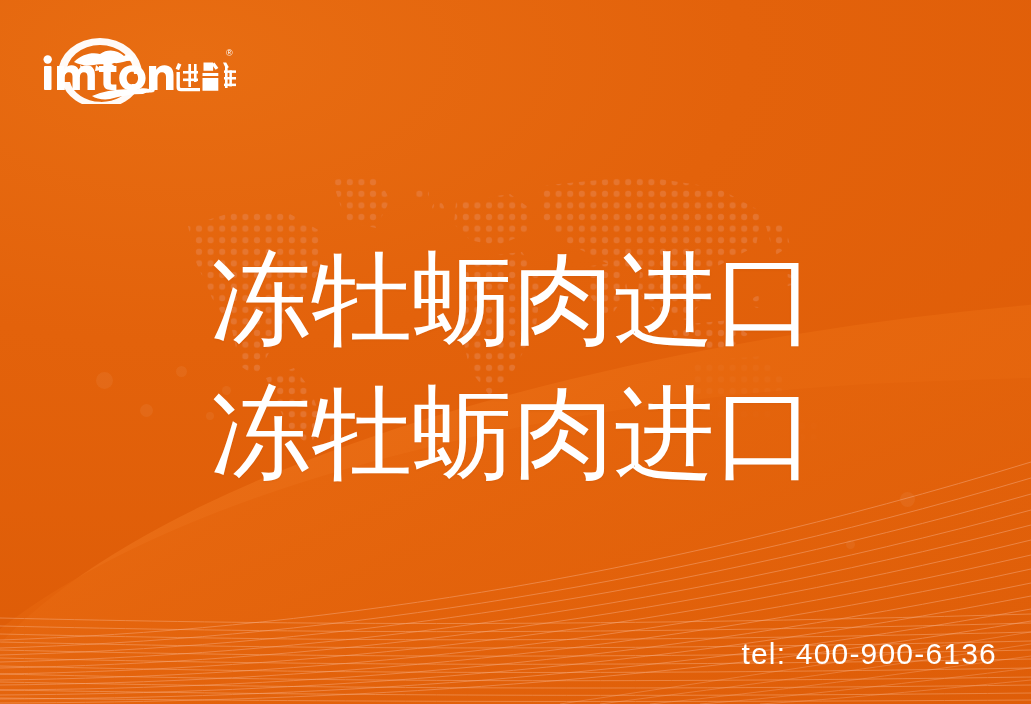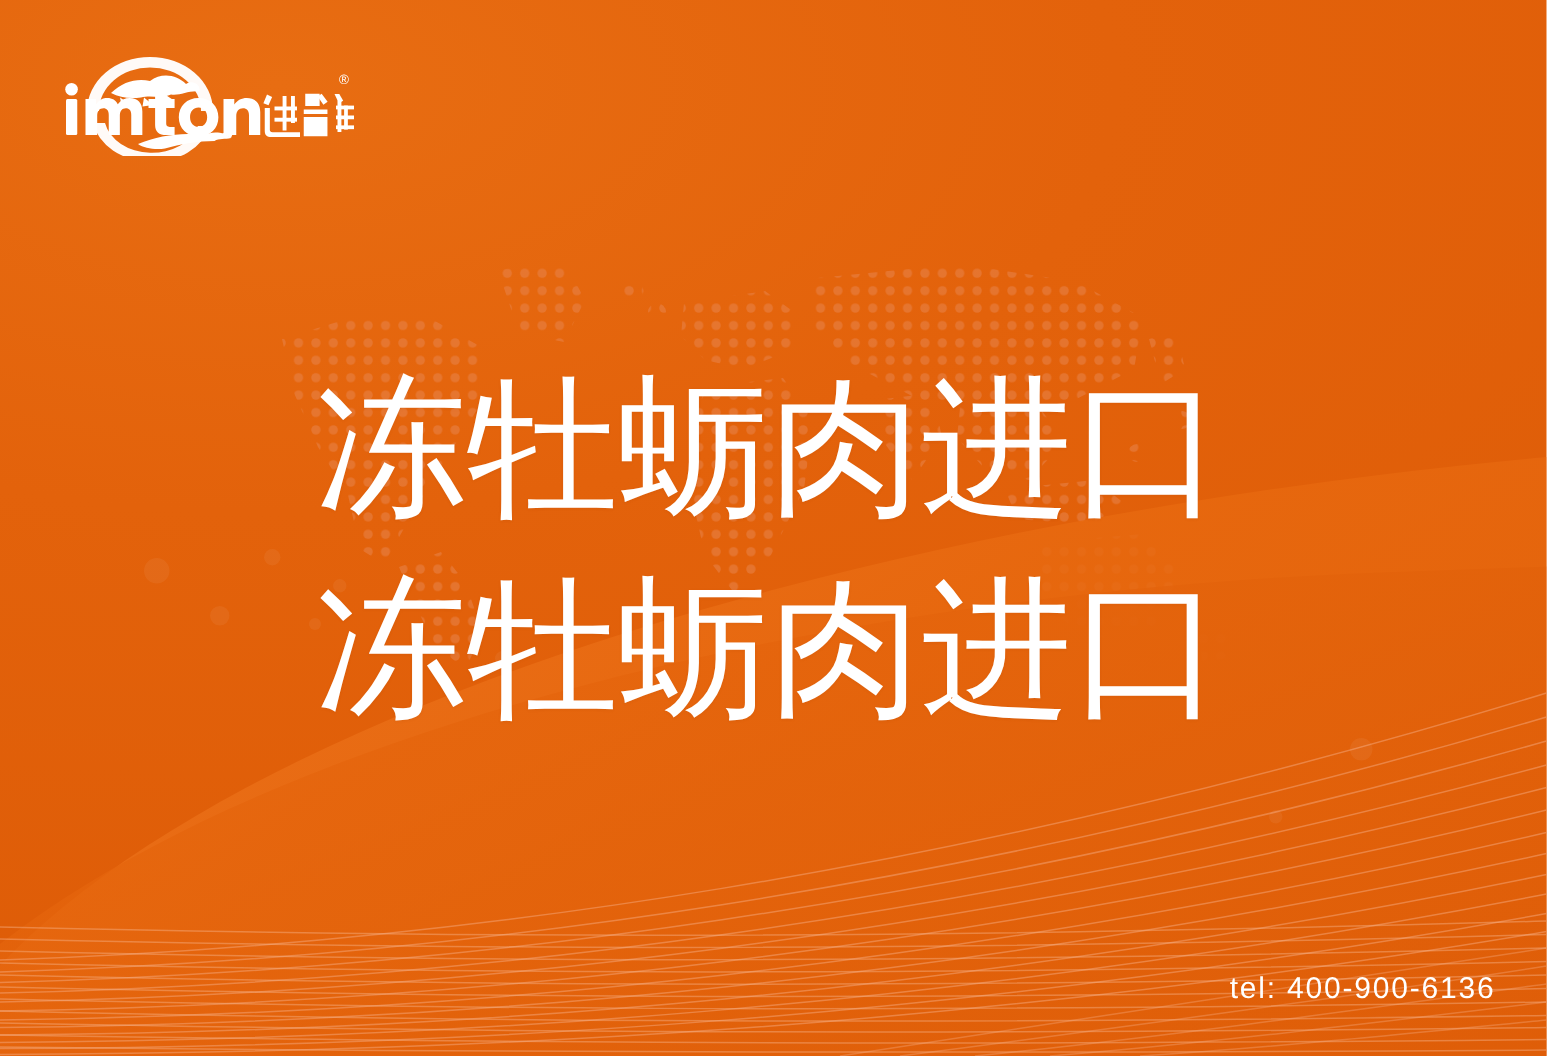--- a/index.html
+++ b/index.html
@@ -102,21 +102,21 @@
     font-weight:400;
     white-space:nowrap;
     text-shadow:0 1px 2px rgba(140,55,0,.10);
   }
 
   
   .tel{
     position:absolute;
     right:34px; bottom:33px;
     color:#ffffff;
-    font-size:20px;
+    font-size:30px;
     letter-spacing:1.2px;
     font-weight:400;
     white-space:nowrap;
   }
 </style>
 </head>
 <body>
 
 <div class="banner">
 

